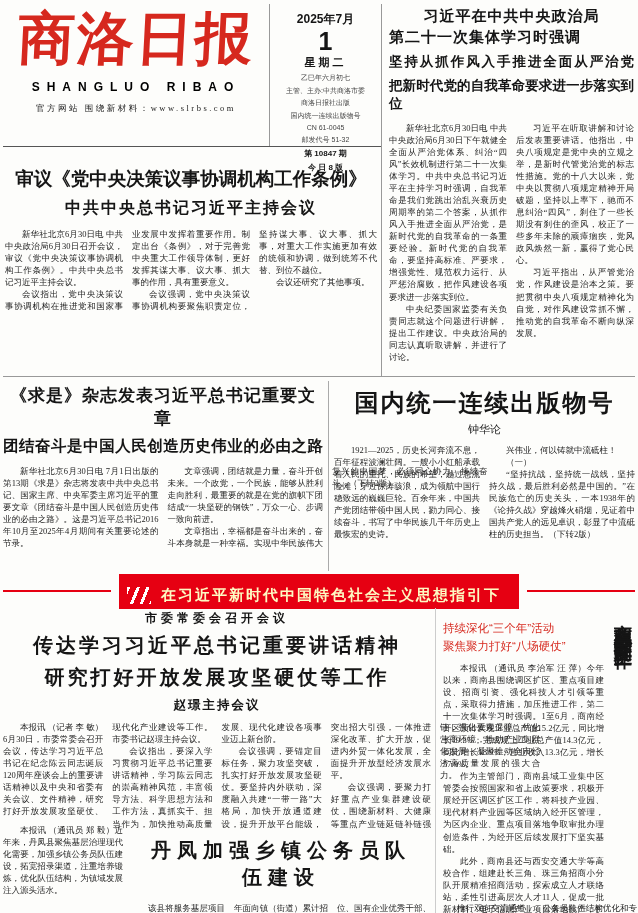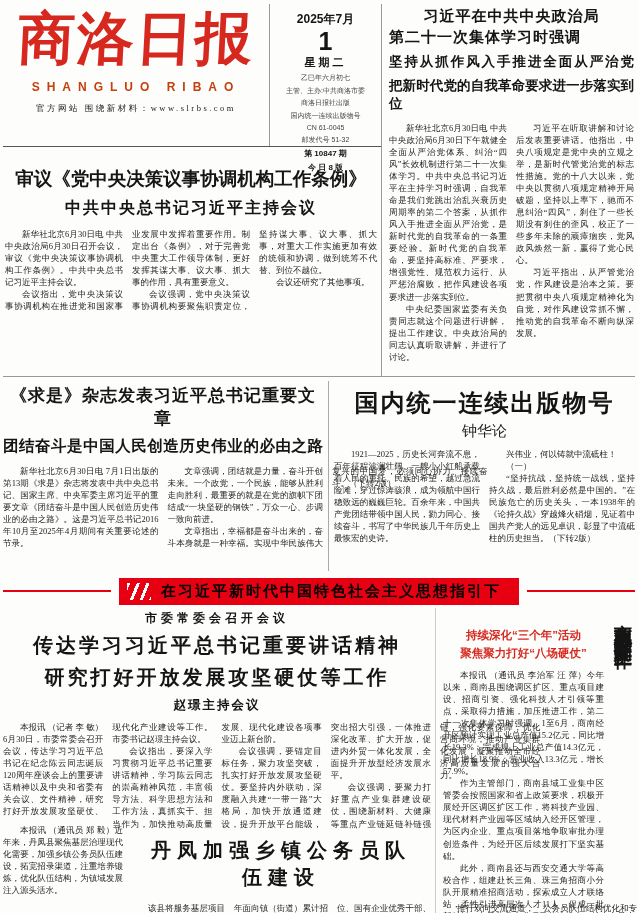--- a/index.html
+++ b/index.html
@@ -16,21 +16,21 @@
   .cols-4{column-count:4;column-gap:9px;}
   .hei{font-family:"Liberation Sans",sans-serif;}
   .stretch{text-align:justify;text-align-last:justify;}
   
   .top-section{display:flex;height:372px;}
   .top-left{width:378px;display:flex;flex-direction:column;}
   .masthead-row{height:142px;display:flex;border-bottom:1px solid #555;}
   .masthead{flex:1;text-align:center;padding-top:4px;}
   .masthead-title{font-size:57px;line-height:1.05;font-weight:bold;color:#d6281e;
     font-family:"DejaVu Serif",serif;letter-spacing:2px;transform:skewX(-3deg);}
-  .masthead-latin{color:#c2410c;font-weight:bold;font-size:12px;letter-spacing:7px;
+  .masthead-latin{color:#000000;font-weight:bold;font-size:12px;letter-spacing:7px;
     margin-top:12px;font-family:"Liberation Sans",sans-serif;}
   .masthead-site{font-size:8.5px;letter-spacing:2.5px;margin-top:9px;color:#222;}
   .date-box{width:112px;border-left:1px solid #999;box-sizing:border-box;
     text-align:center;padding:7px 3px 0;font-family:"Liberation Sans",sans-serif;}
   .db-ym{font-size:12px;font-weight:bold;}
   .db-day{font-size:25px;font-weight:bold;line-height:1.05;}
   .db-week{font-size:11px;font-weight:bold;letter-spacing:3px;margin-top:1px;}
   .db-small{font-size:7px;color:#444;margin-top:3px;line-height:1.35;}
   .db-issue{font-size:8px;font-weight:bold;margin-top:3px;}
   .politburo{padding:12px 4px 0 2px;}
@@ -46,27 +46,27 @@
   .lead-body{height:242px;margin-top:8px;}
   
   .mid-section{display:flex;height:190px;border-top:1px solid #999;padding-top:4px;}
   .qiushi{width:320px;}
   .qs-kicker{font-size:17px;font-weight:bold;text-align:center;letter-spacing:1px;margin-top:3px;}
   .qs-h{font-size:15.5px;font-weight:bold;margin:6px 0 8px;}
   .qs-body{height:96px;}
   .mid-div{width:1px;background:#aaa;margin:0 5px;}
   .zhonghua{flex:1;padding-top:2px;}
   .zh-h{font-size:24px;font-weight:bold;text-align:center;letter-spacing:2px;margin:4px 0 3px;}
-  .zh-byline{font-size:15px;text-align:center;color:#222;margin-bottom:7px;}
+  .zh-byline{font-size:11px;text-align:center;color:#222;margin-bottom:7px;}
   .zh-body{height:138px;}
   
   .banner-row{height:30px;display:flex;align-items:center;margin:5px 0 2px;}
   .banner-line{flex:1;height:2px;background:#e60012;}
-  .banner-box{background:#e60012;color:#000000;font-weight:bold;font-size:15px;
-    letter-spacing:2px;padding:4px 18px 4px 8px;display:flex;align-items:center;margin:0 8px;
+  .banner-box{background:#e60012;color:#fef9c3;font-weight:bold;font-size:15px;
+    letter-spacing:2px;padding:12px 18px 4px 8px;display:flex;align-items:center;margin:0 8px;
     font-family:"Liberation Sans",sans-serif;}
   .banner-stripes{width:24px;height:17px;margin-right:10px;
     background:repeating-linear-gradient(112deg,#fff 0 3px,rgba(255,255,255,0) 3px 9px);}
   
   .bottom-section{display:flex;height:310px;}
   .bottom-left{width:428px;display:flex;flex-direction:column;}
   .shiwei{height:212px;}
   .sw-kicker{font-size:12px;font-weight:bold;text-align:center;letter-spacing:4px;margin-top:2px;}
   .sw-h{font-size:20px;font-weight:bold;text-align:center;letter-spacing:3px;margin:5px 0 0;}
   .sw-sub{font-size:12.5px;font-weight:bold;text-align:center;letter-spacing:2px;margin:6px 0 7px;}
@@ -74,22 +74,22 @@
   .danfeng{flex:1;display:flex;gap:8px;padding-top:4px;}
   .df-colA{width:120px;flex:none;}
   .df-main{flex:1;}
   .df-h{font-size:20px;font-weight:bold;text-align:center;letter-spacing:6px;margin:13px 16px 11px;}
   .df-body{height:56px;}
   .bottom-div{width:1px;background:#ccc;margin:0 4px;}
   .shangnan{flex:1;padding:2px 0 0 3px;}
   .sn-vert{float:right;writing-mode:vertical-rl;text-orientation:upright;
     font-size:18px;font-weight:bold;height:292px;margin:0 0 5px 7px;letter-spacing:2px;
     font-family:"Liberation Sans",sans-serif;}
-  .sn-kicker{color:#d6281e;font-weight:bold;font-size:11.5px;text-align:center;
-    line-height:1.55;margin:17px 0 6px;font-family:"Liberation Sans",sans-serif;}
+  .sn-kicker{color:#d6281e;font-weight:normal;font-size:11.5px;text-align:left;
+    line-height:1.55;margin:10px 0 6px;font-family:"Liberation Sans",sans-serif;}
 </style>
 </head>
 <body>
 
 <div class="page">
 
   <div class="top-section">
     <div class="top-left">
 
       <div class="masthead-row">

